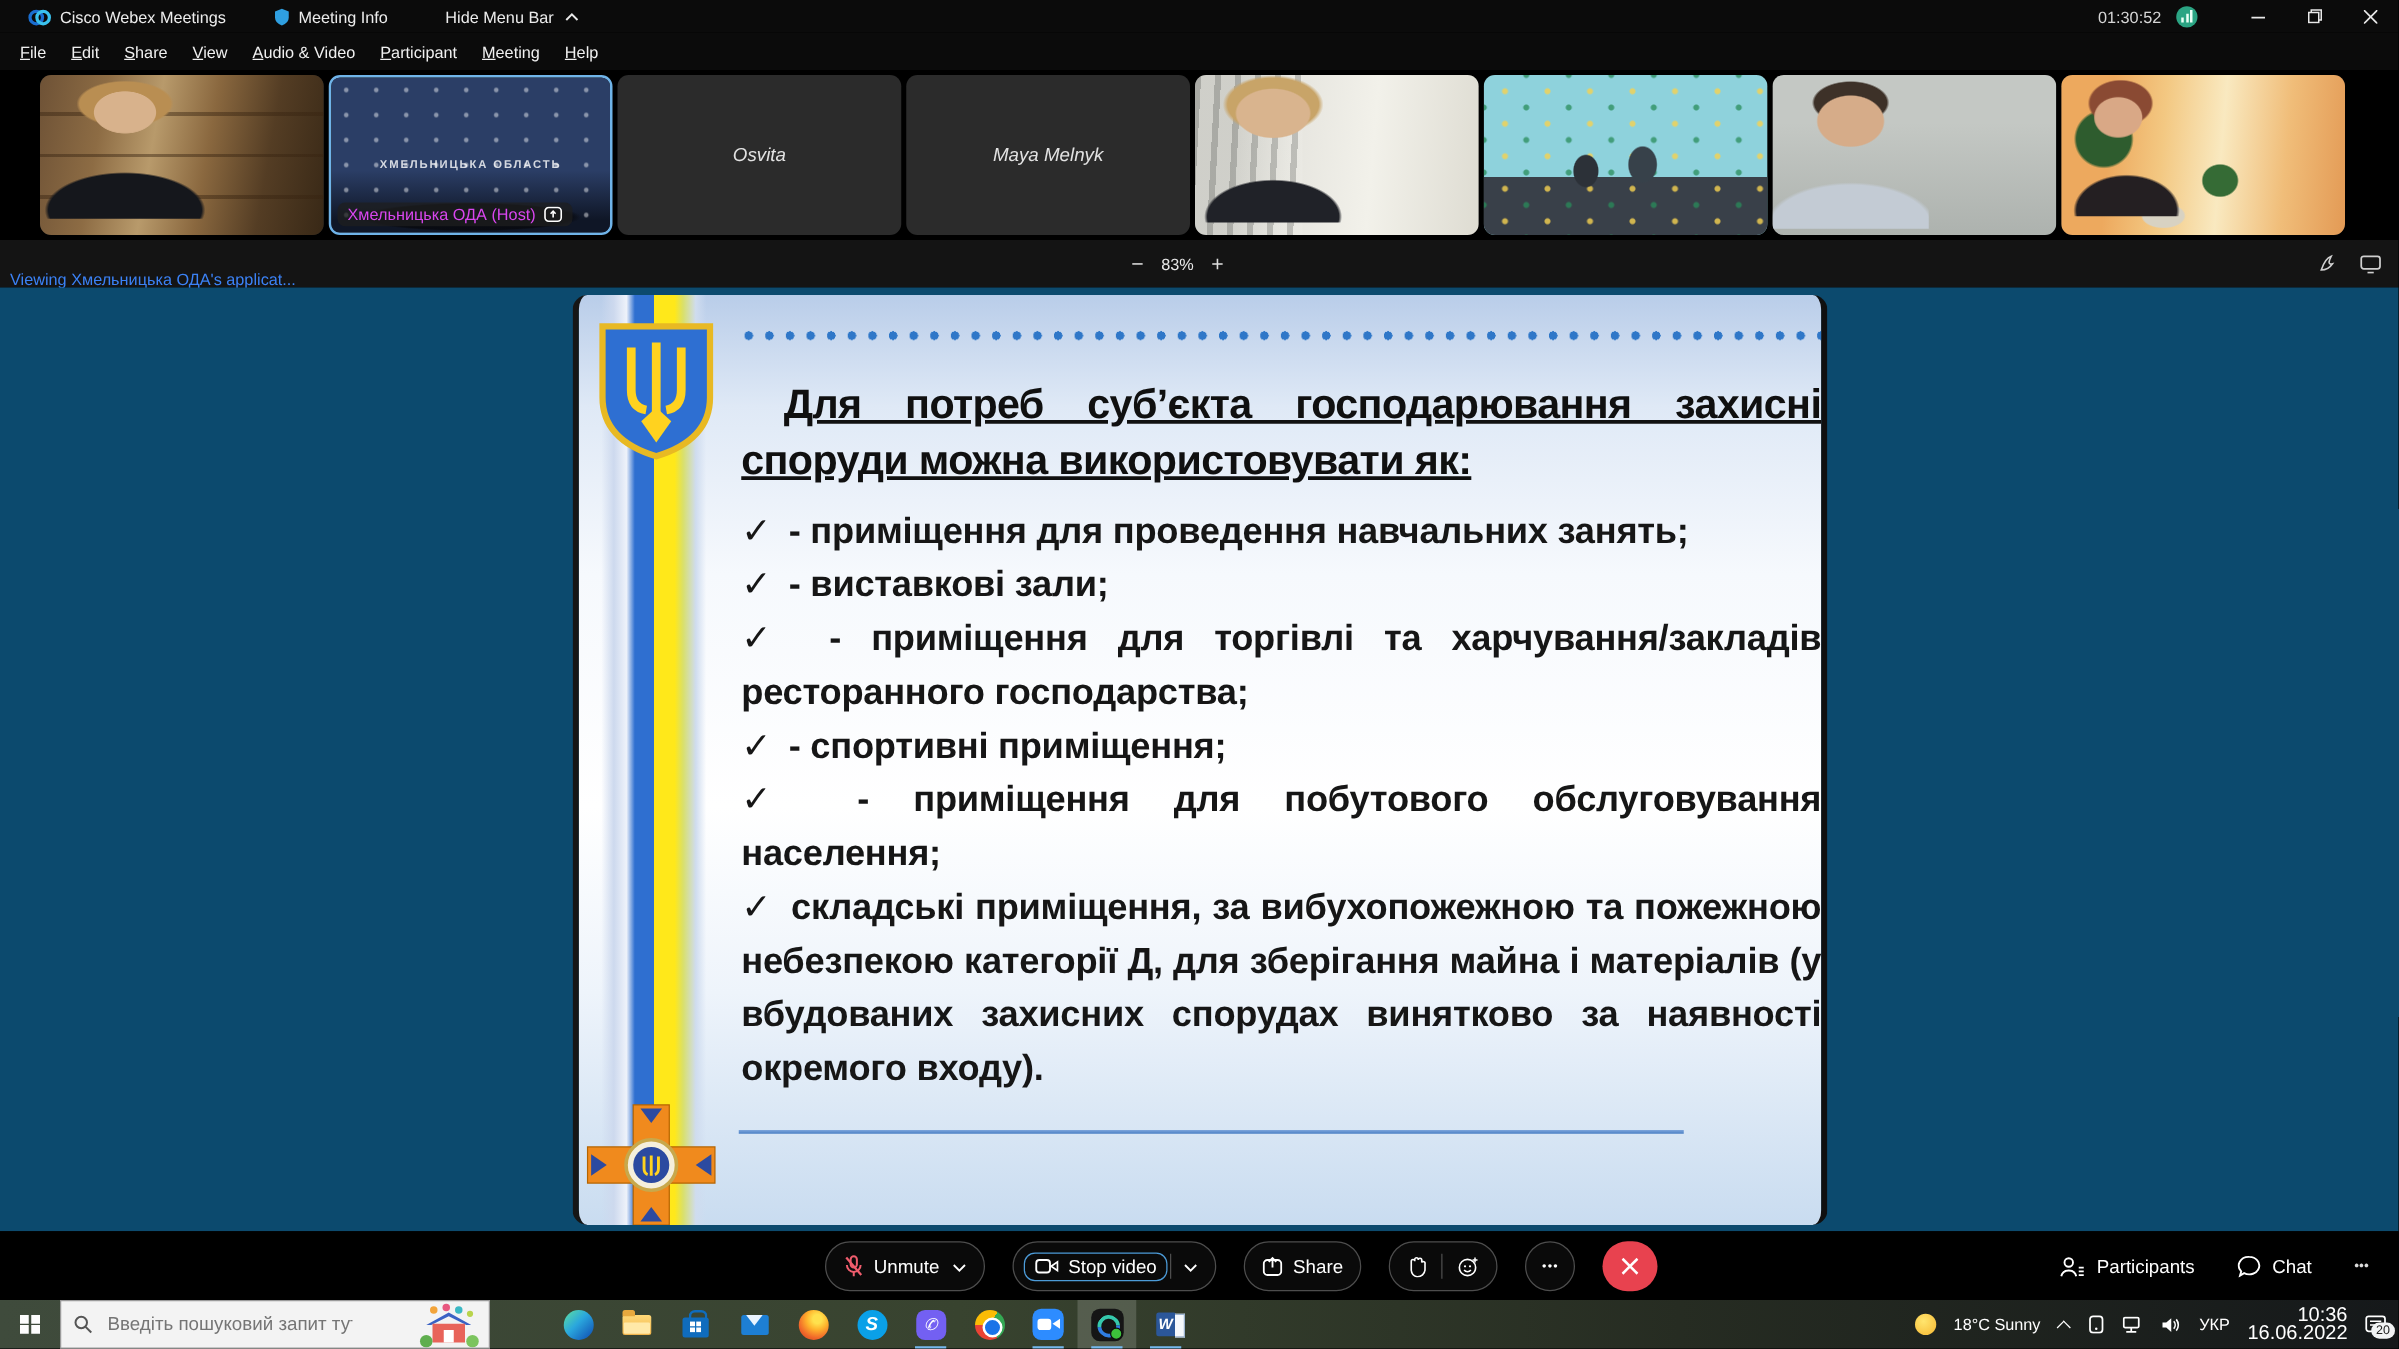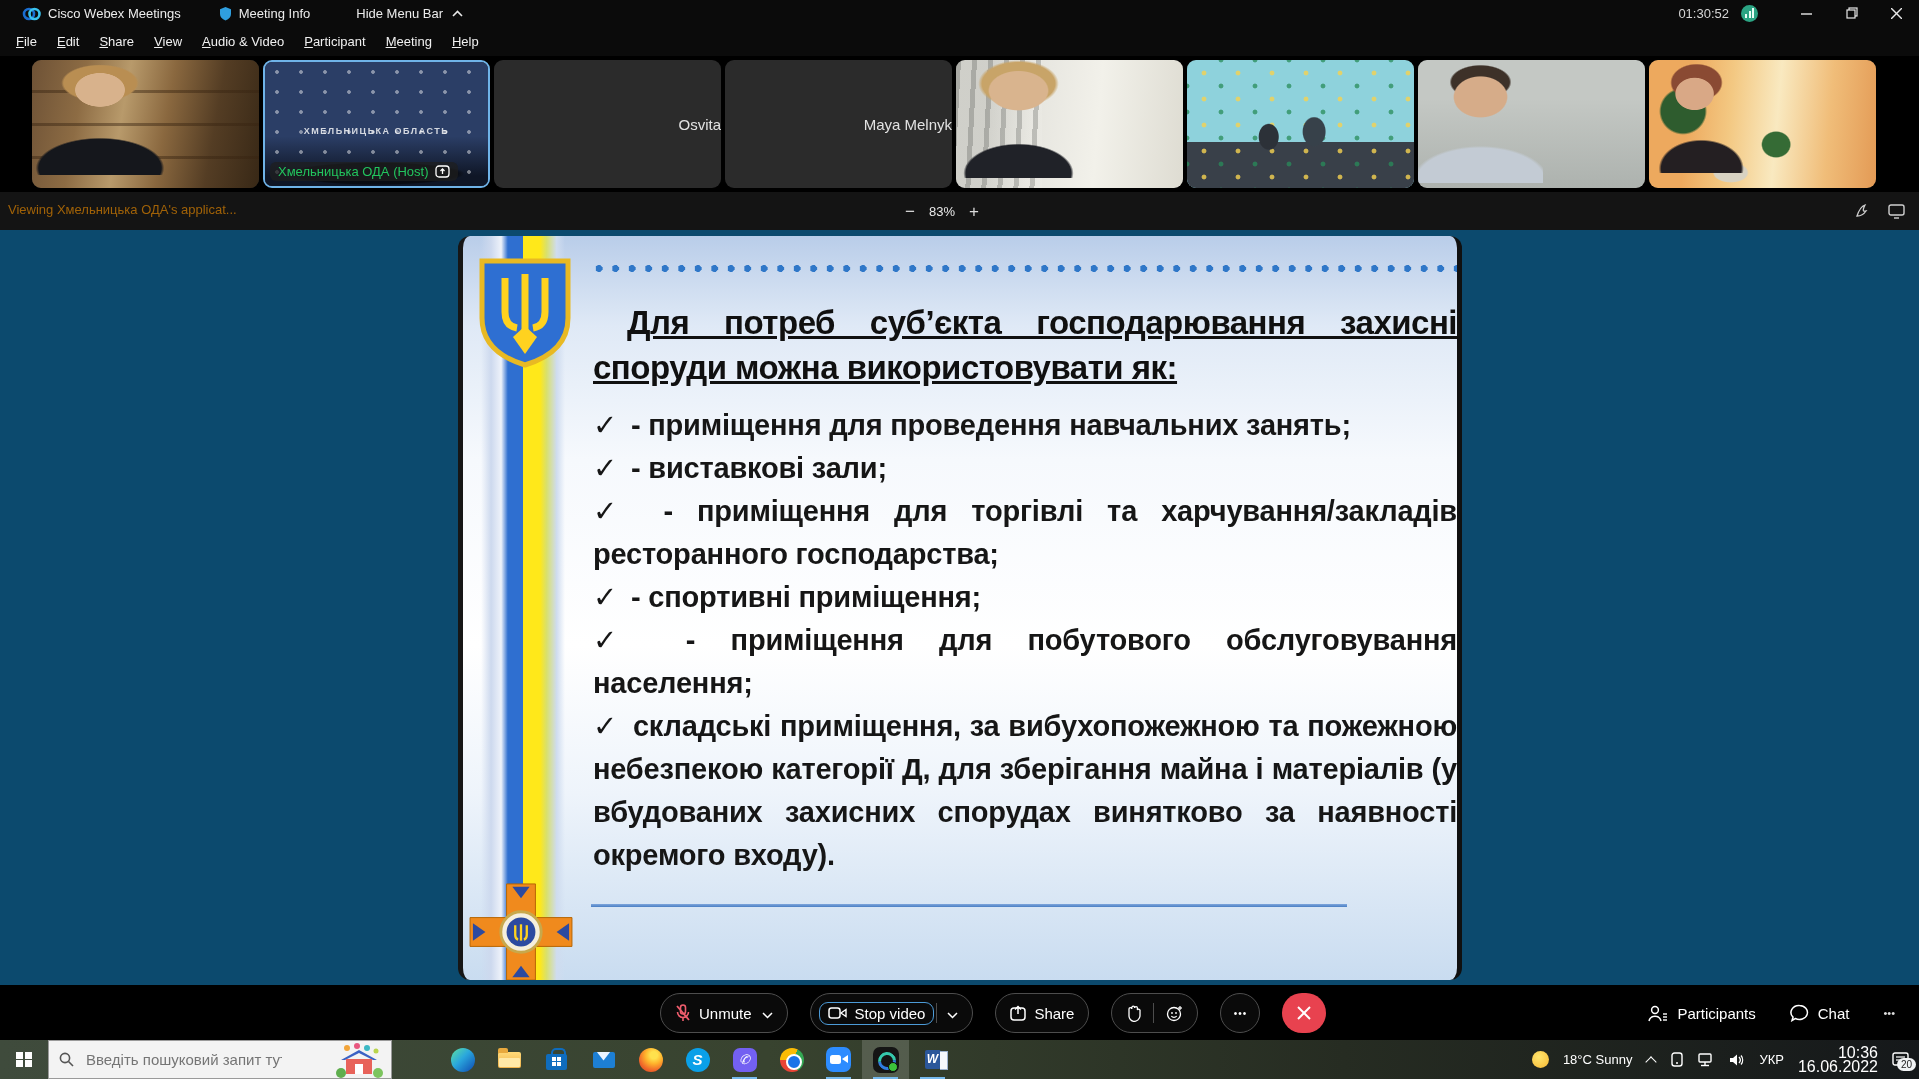--- a/index.html
+++ b/index.html
@@ -22,26 +22,26 @@
     display:flex;align-items:center;padding-left:6px;color:#f0f0f0;font-size:13px;}
   .menu-item{padding:4px 10px;cursor:default;}
   .menu-item u{text-decoration:underline;}
 
   
   .filmstrip{position:absolute;left:0;top:56px;width:100%;height:136px;background:#000;}
   .tile{position:absolute;top:4px;height:128px;width:227px;border-radius:9px;overflow:hidden;background:#222;}
   .tile.active{border:2.5px solid #6fb3e8;}
   .scene{position:absolute;inset:0;padding-left:42px;}
   .person{position:absolute;}
-  .nametile{background:#2b2b2b;display:flex;align-items:center;justify-content:flex-end;}
+  .nametile{background:#2b2b2b;display:flex;align-items:center;justify-content:center;font-style:italic;}
   .tile-name{color:#e2e2e2;font-size:15px;}
   .backdrop-text{position:absolute;left:0;right:0;top:52%;text-align:center;color:rgba(255,255,255,.8);
     font-size:9px;letter-spacing:1.5px;font-weight:700;}
   .cap{position:absolute;left:5px;bottom:5px;display:flex;align-items:center;gap:6px;
-    background:rgba(30,30,30,.72);border-radius:6px;padding:2px 8px;color:#22c55e;font-size:13px;white-space:nowrap;}
+    background:rgba(30,30,30,.72);border-radius:6px;padding:2px 8px;color:#d946ef;font-size:13px;white-space:nowrap;}
   .cap svg{flex:0 0 auto;}
 
   .sc1{background:repeating-linear-gradient(180deg,rgba(70,45,20,0) 0 30px,rgba(55,35,16,.45) 30px 33px),
     linear-gradient(100deg,#6e5236 0%,#8d6c44 22%,#b89a6b 40%,#8a683f 58%,#543d24 78%,#382816 100%);}
   .sc1 .person{left:20%;top:10%;width:60%;height:90%;background:
     radial-gradient(ellipse 30% 24% at 50% 26%,#d8b28c 0 60%,transparent 62%),
     radial-gradient(ellipse 46% 26% at 50% 20%,#b98e52 0 58%,transparent 62%),
     radial-gradient(ellipse 75% 42% at 50% 94%,#15171c 0 60%,transparent 63%);}
   .sc2{background-color:#2b3e66;background-image:
     radial-gradient(ellipse 60% 14% at 50% 90%,rgba(8,10,16,.9) 0 60%,transparent 66%),
@@ -73,21 +73,21 @@
     radial-gradient(ellipse 16% 28% at 15% 40%,#2e5c2e 0 60%,transparent 66%),
     radial-gradient(ellipse 10% 16% at 56% 66%,#356b35 0 60%,transparent 66%),
     radial-gradient(ellipse 12% 12% at 36% 88%,#d8d2c2 0 60%,transparent 66%);}
   .sc8 .person{left:58%;top:12%;width:42%;height:88%;background:
     radial-gradient(ellipse 34% 24% at 48% 30%,#d9a886 0 58%,transparent 61%),
     radial-gradient(ellipse 46% 28% at 50% 20%,#8a4a33 0 56%,transparent 60%),
     radial-gradient(ellipse 70% 40% at 55% 96%,#241f22 0 60%,transparent 64%);}
 
   
   .viewbar{position:absolute;left:0;top:192px;width:100%;height:38px;background:#141414;color:#e8e8e8;}
-  .view-status{position:absolute;left:8px;top:10px;font-size:13px;color:#a16207;}
+  .view-status{position:absolute;left:8px;top:24px;font-size:13px;color:#3b82f6;}
   .zoomctl{position:absolute;left:905px;top:0;height:100%;display:flex;align-items:center;gap:14px;font-size:13px;}
   .zbtn{font-size:17px;color:#dcdcdc;cursor:default;line-height:1;}
   .view-icons{position:absolute;right:14px;top:0;height:100%;display:flex;align-items:center;gap:18px;}
 
   
   .stage{position:absolute;left:0;top:230px;width:100%;height:755px;background:#0c4a6e;}
   .slide{position:absolute;left:458px;top:6px;width:1004px;height:744px;border-radius:12px;
     border-left:5px solid #161616;border-right:5px solid #101010;
     background:linear-gradient(180deg,#b9cde9 0%,#dfe9f6 12%,#f6f9fd 30%,#ffffff 55%,#eef4fb 75%,#c9dcf0 100%);
     overflow:hidden;}

